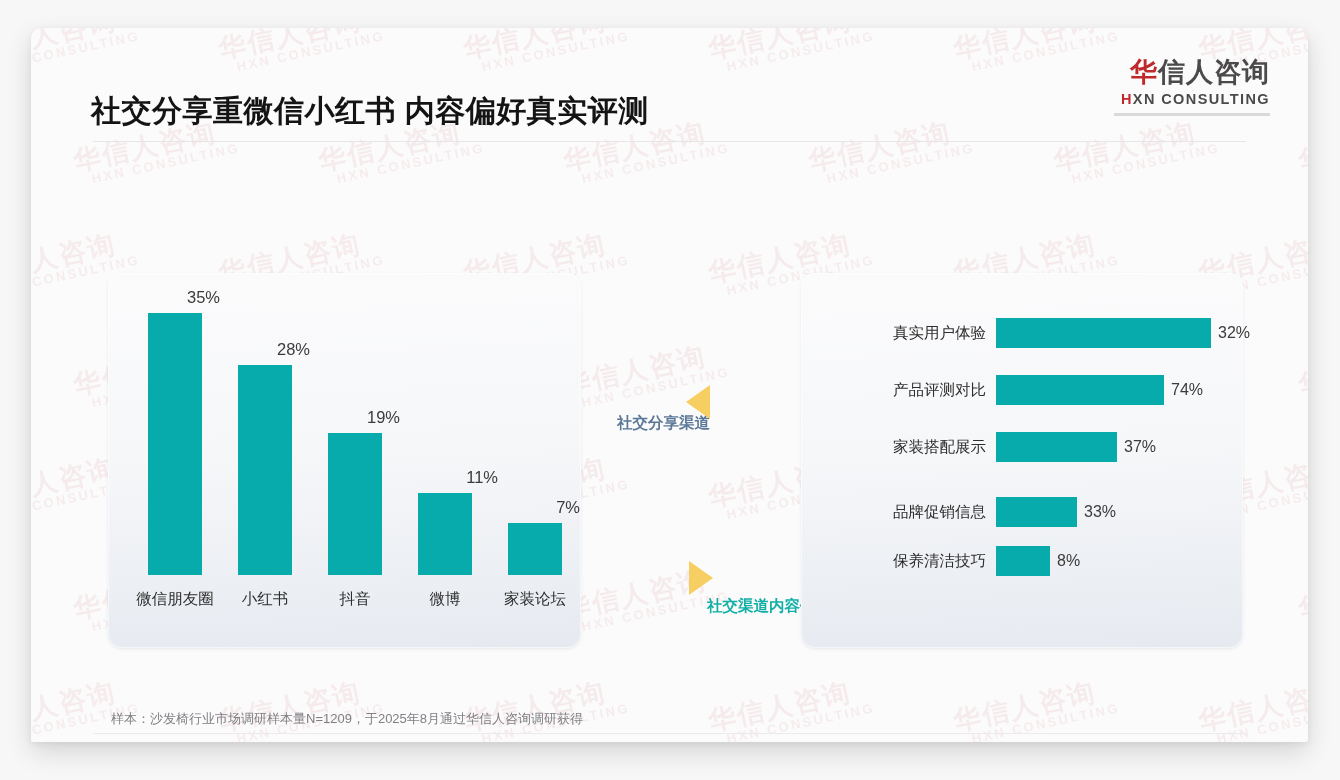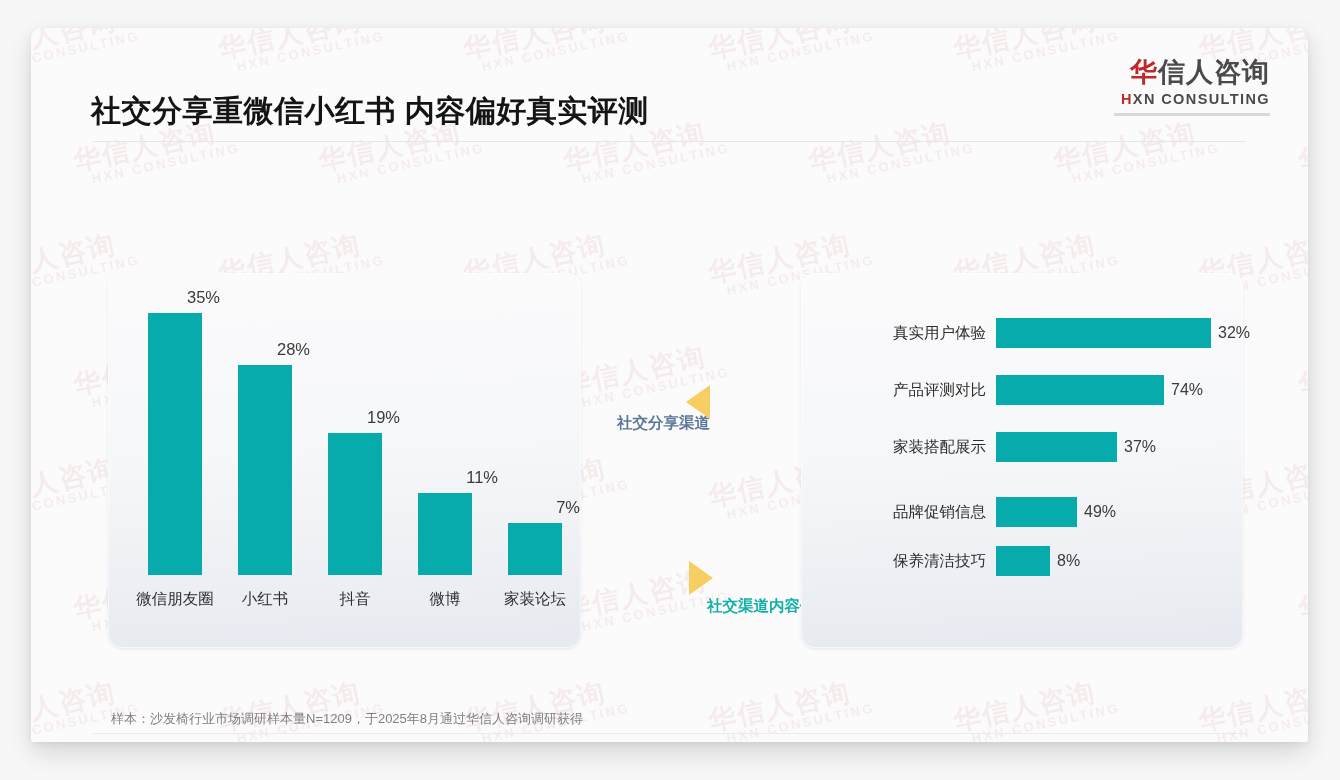--- a/index.html
+++ b/index.html
@@ -366,21 +366,21 @@
             <div class="bar-val" style="left: 370px;">74%</div>
           </div>
           <div class="barrow" style="top: 159px;">
             <div class="bar-lab">家装搭配展示</div>
             <div class="bar" style="width: 121px; background: rgb(7, 171, 171);"></div>
             <div class="bar-val" style="left: 323px;">37%</div>
           </div>
           <div class="barrow" style="top: 208px; margin-top: 16px;">
             <div class="bar-lab">品牌促销信息</div>
             <div class="bar" style="width: 81px; background: rgb(7, 171, 171);"></div>
-            <div class="bar-val" style="left: 283px;">49%</div>
+            <div class="bar-val" style="left: 283px;">33%</div>
           </div>
           <div class="barrow" style="top: 273px;">
             <div class="bar-lab">保养清洁技巧</div>
             <div class="bar" style="width: 54px; background: rgb(7, 171, 171);"></div>
             <div class="bar-val" style="left: 256px;">8%</div>
           </div>
         </div>
     </div>
 
     <div class="mid-item" style="left:655px;top:357px;">

